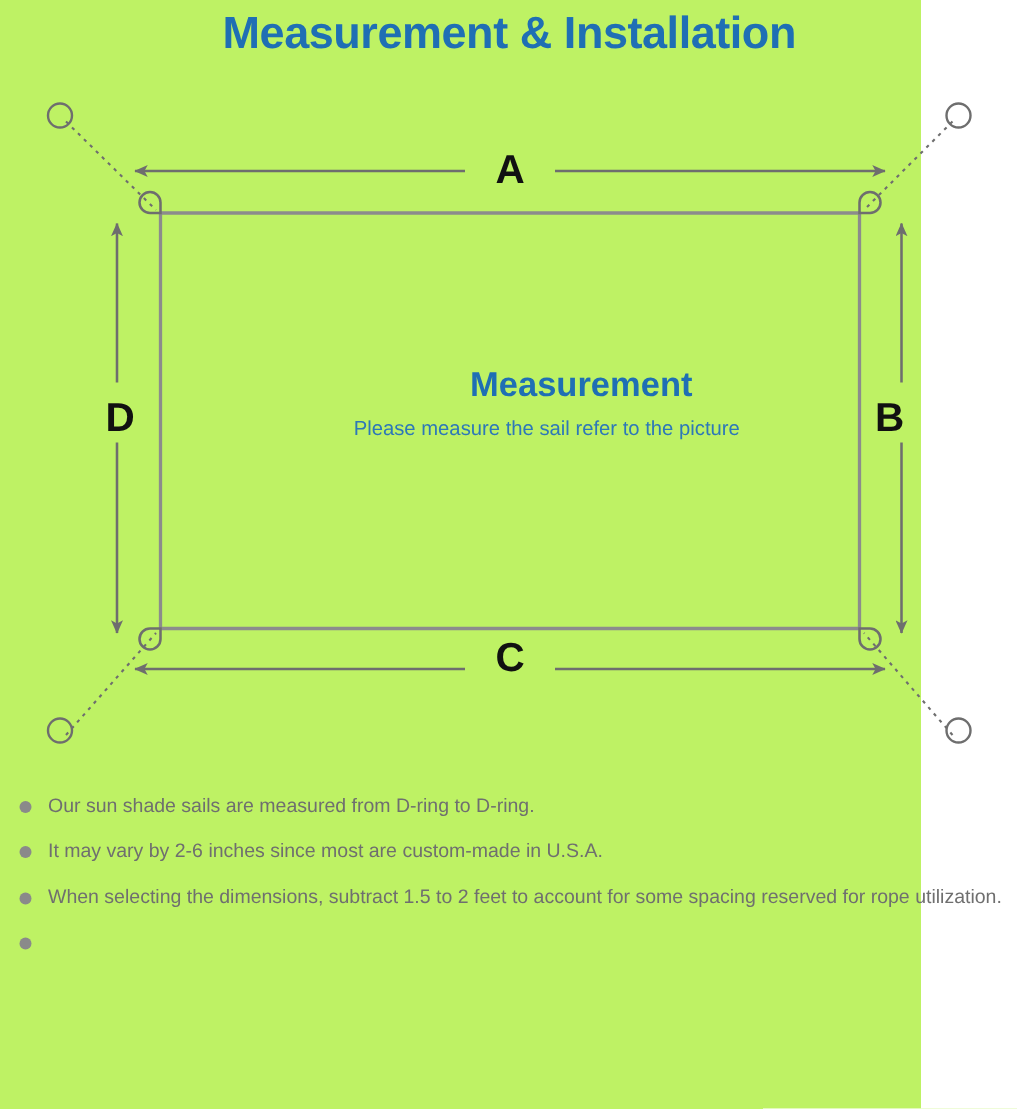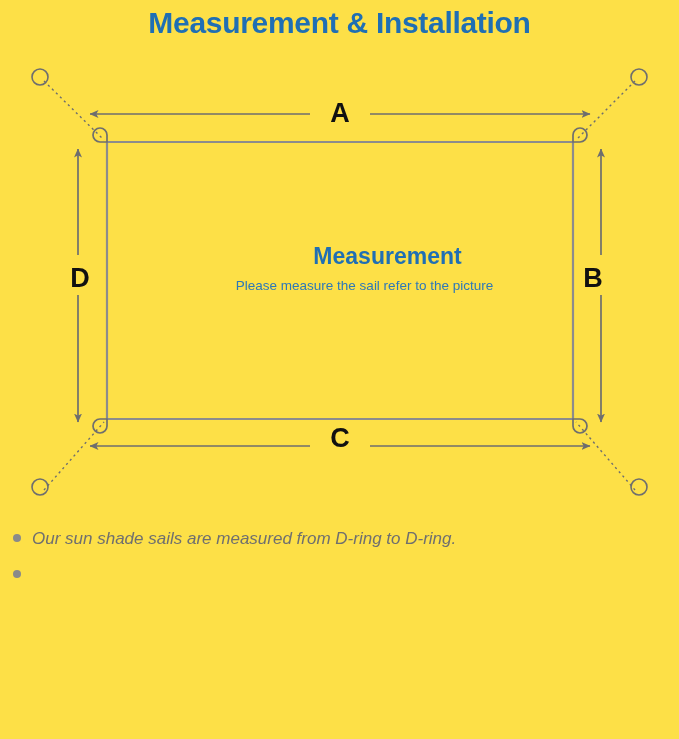--- a/index.html
+++ b/index.html
@@ -10,23 +10,23 @@
   body {
     width: 679px;
     height: 739px;
     font-family: "Liberation Sans", sans-serif;
     color: #6e6e6e;
     position: relative;
     overflow: hidden;
   }
   #page {
     position: relative;
-    width: 679px;
+    width: 614px;
     height: 739px;
-    background: #fde047;
+    background: #bef264;
   }
 
   
   #title {
     position: absolute;
     left: 0;
     top: 6px;
     width: 679px;
     text-align: center;
     font-size: 30px;
@@ -88,24 +88,23 @@
   #notes {
     position: absolute;
     left: 8px;
     top: 528px;
     width: 668px;
   }
   .note {
     position: relative;
     padding-left: 24px;
     margin-bottom: 13px;
-    font-size: 17px;
+    font-size: 13px;
     line-height: 1.33;
     color: #6f6f6f;
-    font-style: italic;
   }
   .note .bullet {
     position: absolute;
     left: 5px;
     top: 6px;
     width: 8px;
     height: 8px;
     border-radius: 50%;
     background: #8a8a8a;
   }
@@ -180,16 +179,24 @@
   <div class="dim-letter" id="dim-c">C</div>
   <div class="dim-letter" id="dim-d">D</div>
 
   <div id="notes">
     <div class="note">
       <span class="bullet"></span>
       <span>Our sun shade sails are measured from D-ring to D-ring.</span>
     </div>
     <div class="note">
       <span class="bullet"></span>
+      <span>It may vary by 2-6 inches since most are custom-made in U.S.A.</span>
+    </div>
+    <div class="note">
+      <span class="bullet"></span>
+      <span>When selecting the dimensions, subtract 1.5 to 2 feet to account for some spacing reserved for rope utilization.</span>
+    </div>
+    <div class="note">
+      <span class="bullet"></span>
     </div>
   </div>
 
 </div>
 
 </body></html>

